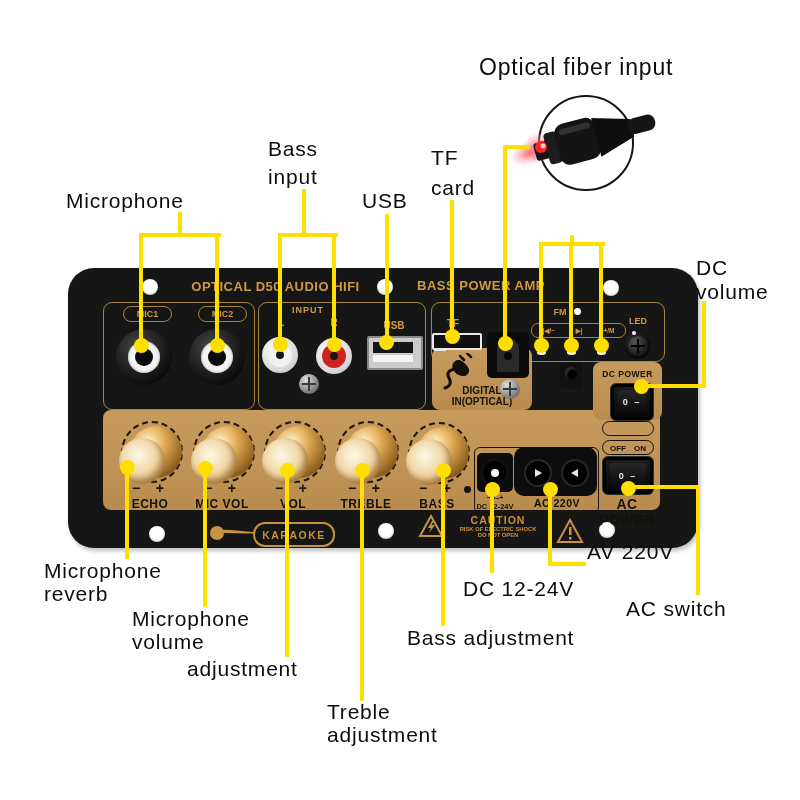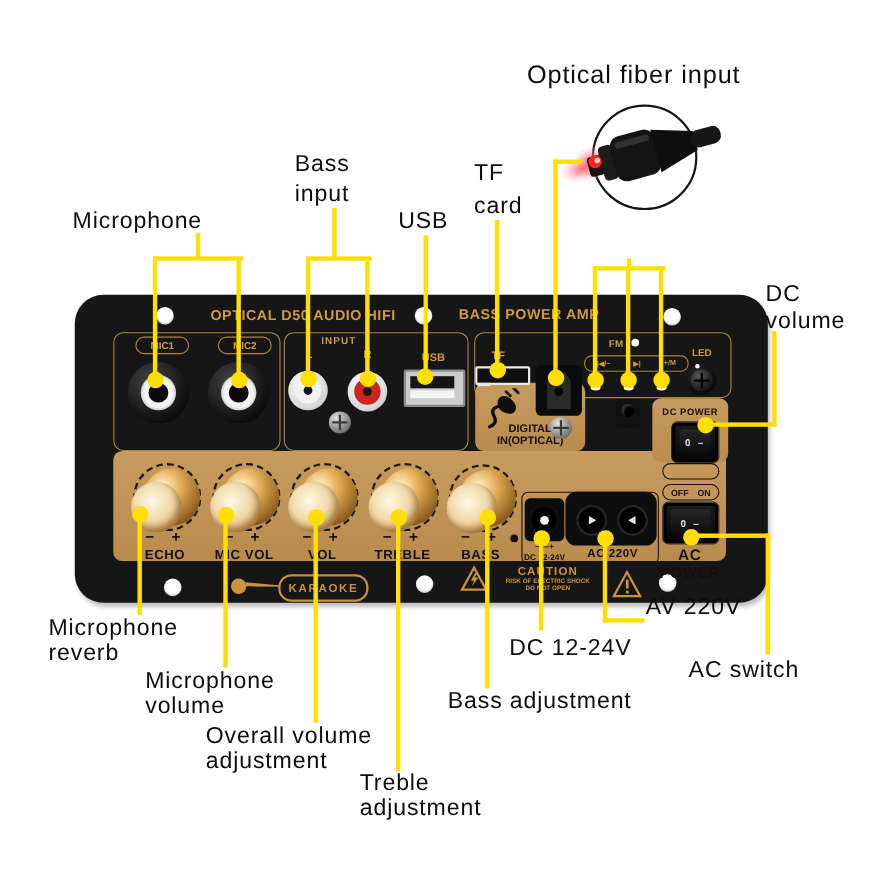--- a/index.html
+++ b/index.html
@@ -158,21 +158,20 @@
   </div>
 <div class="callout" style="left:44px;top:559px">
     <div>Microphone</div>
     <div>reverb</div>
   </div>
 <div class="callout" style="left:132px;top:607px">
     <div>Microphone</div>
     <div>volume</div>
   </div>
 <div class="callout" style="left:187px;top:657px">
-    <div>Overall volume</div>
     <div>adjustment</div>
   </div>
 <div class="callout" style="left:327px;top:700px">
     <div>Treble</div>
     <div>adjustment</div>
   </div>
 <div class="callout" style="left:407px;top:626px">Bass adjustment</div>
 <div class="callout" style="left:463px;top:577px">DC 12-24V</div>
 <div class="callout" style="left:587px;top:540px">AV 220V</div>
 <div class="callout" style="left:626px;top:597px">AC switch</div>

